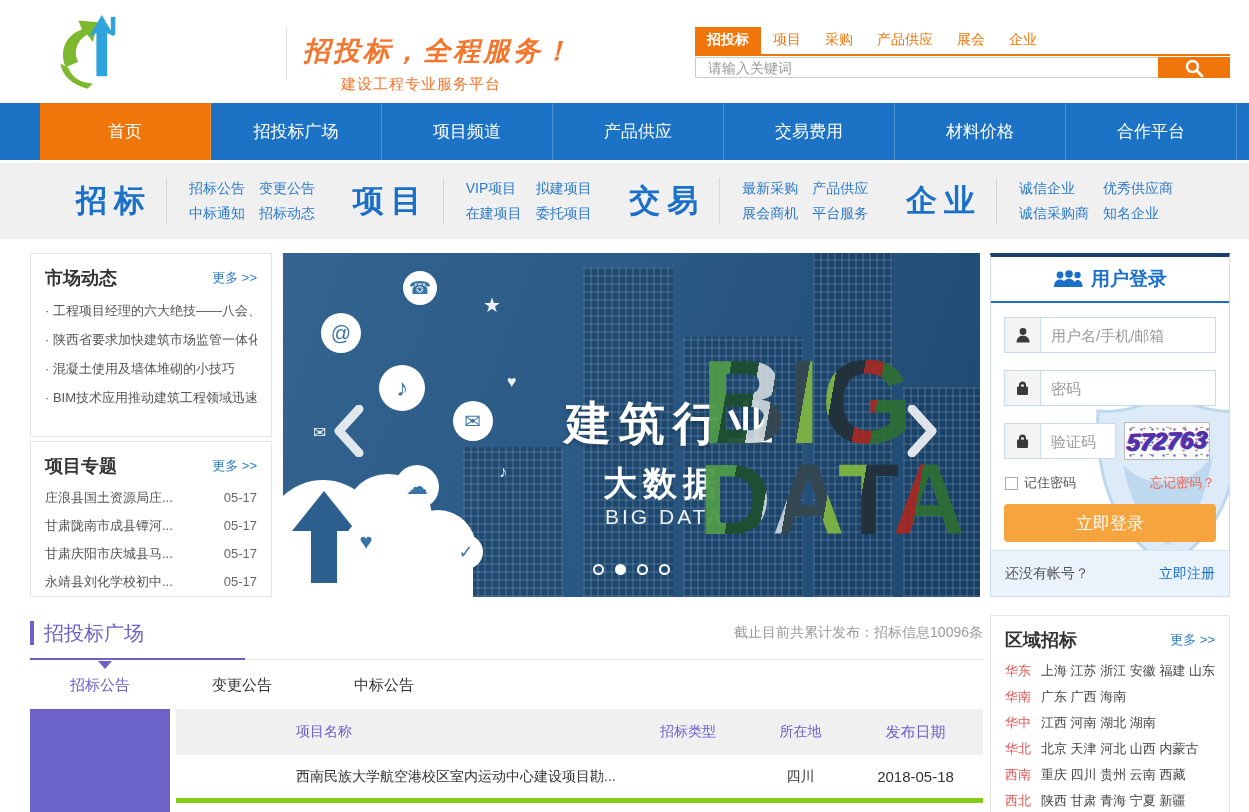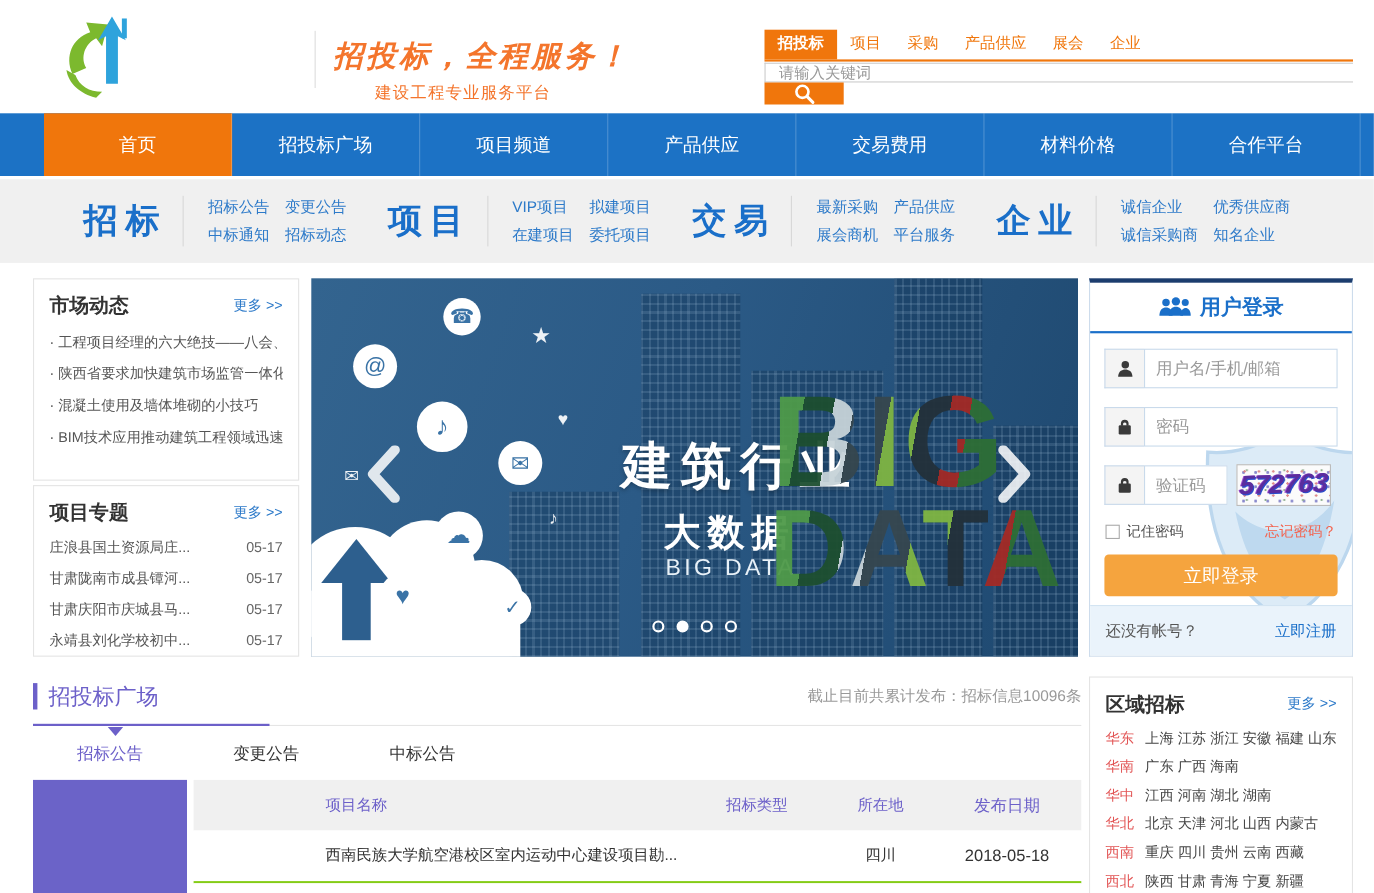--- a/index.html
+++ b/index.html
@@ -16,21 +16,21 @@
   .logo-url { font-size:12px; color:#6fb52c; font-weight:bold; letter-spacing:2px; margin-top:2px; }
   .logo-divider { position:absolute; left:286px; top:28px; width:1px; height:52px; background:#ddd; }
   .slogan { position:absolute; left:303px; top:33px; color:#f4752c; }
   .slogan-main { font-family:"DejaVu Serif",serif; font-style:italic; font-weight:bold; font-size:27px; letter-spacing:3px; }
   .slogan-sub { font-size:15px; margin-top:6px; margin-left:38px; letter-spacing:1px; }
 
   .search { position:absolute; left:695px; top:30px; width:535px; }
   .search-tabs { display:flex; align-items:flex-end; border-bottom:2px solid #f0760c; height:26px; }
   .search-tab { font-size:14px; color:#f0760c; padding:4px 12px 5px; cursor:pointer; white-space:nowrap; }
   .search-tab.active { background:#f0760c; color:#fff; font-weight:bold; }
-  .search-bar { display:flex; margin-top:1px; height:21px;flex-direction:column; }
+  .search-bar { display:flex; margin-top:1px; height:21px; }
   .search-input { flex:1; border:1px solid #ccc; border-right:none; padding:0 12px; font-size:14px; color:#333; outline:none; }
   .search-input::placeholder { color:#999; }
   .search-btn { width:72px; background:#f0760c; border:none; cursor:pointer; display:flex; align-items:center; justify-content:center; }
 
   
   .navbar { position:absolute; left:0; top:103px; width:1249px; height:57px; background:#1c72c5; display:flex; padding-left:40px; }
   .nav-item { width:171px; height:57px; line-height:57px; text-align:center; color:#fff; font-size:17px;
     border-right:1px solid rgba(255,255,255,.22); cursor:pointer; }
   .nav-item.active { background:#f0760c; }
 
@@ -118,21 +118,21 @@
   .plaza-rule { position:relative; margin-top:8px; border-bottom:1px solid #e5e5e5; }
   .plaza-rule-active { position:absolute; left:0; bottom:-1px; width:215px; border-bottom:2px solid #6c60c9; }
   .plaza-tri { position:absolute; left:68px; top:2px; width:0; height:0; border-left:7px solid transparent; border-right:7px solid transparent; border-top:8px solid #6c60c9; }
   .plaza-tabs { display:flex; gap:82px; margin:16px 0 14px 40px; font-size:15px; }
   .plaza-tab { color:#333; cursor:pointer; }
   .plaza-tab.active { color:#6c60c9; }
   .plaza-body { display:flex; }
   .plaza-ad { width:140px; height:110px; background:#6b63c8; flex:none; cursor:pointer; }
   .plaza-table { flex:1; margin-left:6px; }
   .tbl-head { display:flex; align-items:center; height:46px; background:#f0f0f0; color:#6c60c9; font-size:14px; }
-  .tbl-row { display:flex; align-items:center; height:48px; background:#fff; border-bottom:2px solid #84cc16; font-size:14px; color:#333; }
+  .tbl-row { display:flex; align-items:center; height:48px; background:#fff; border-bottom:5px solid #84cc16; font-size:14px; color:#333; }
   .c-name { flex:1; padding-left:120px; white-space:nowrap; overflow:hidden; }
   .tbl-row .c-name { cursor:pointer; }
   .c-type { width:130px; text-align:center; }
   .c-loc { width:95px; text-align:center; }
   .c-date { width:135px; text-align:center; font-size:15px; }
   .tbl-row.stub { height:10px; border-bottom:none; }
 
   
   .regional { position:absolute; left:990px; top:615px; width:240px; height:260px; border:1px solid #e4e4e4; background:#fff; padding:12px 14px; }
   .region-row { display:flex; font-size:13px; line-height:26px; white-space:nowrap; }

